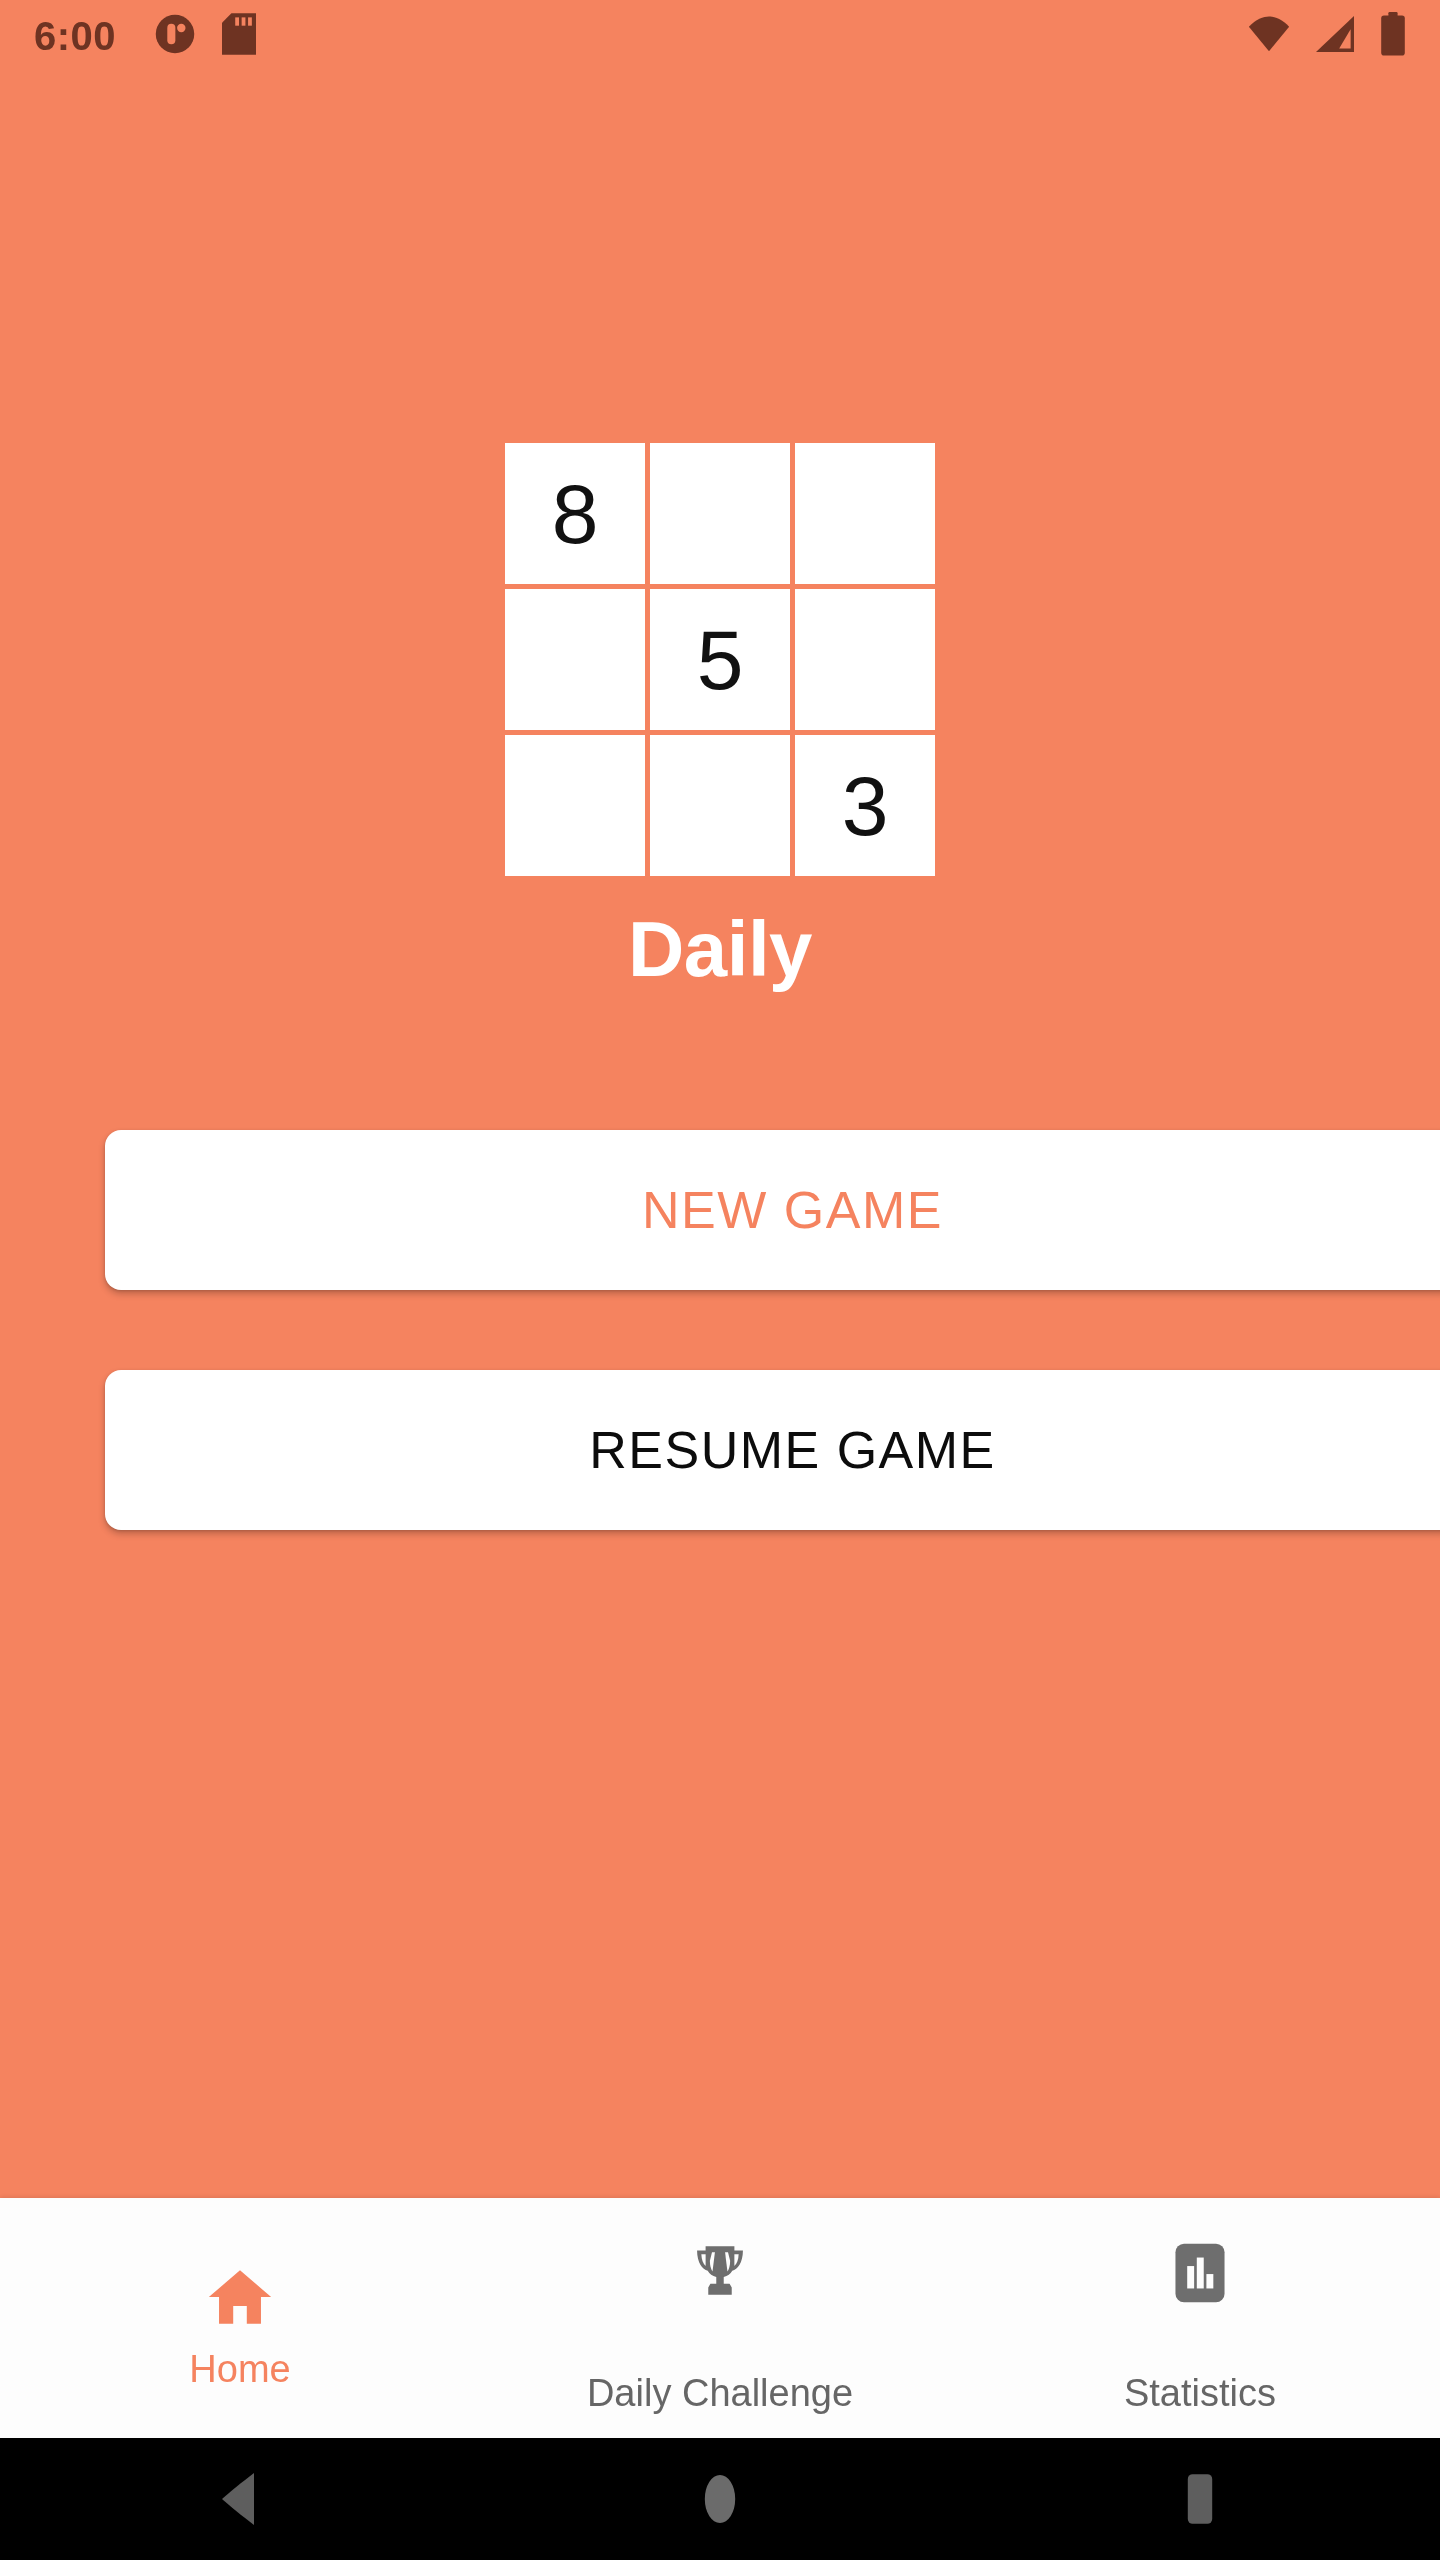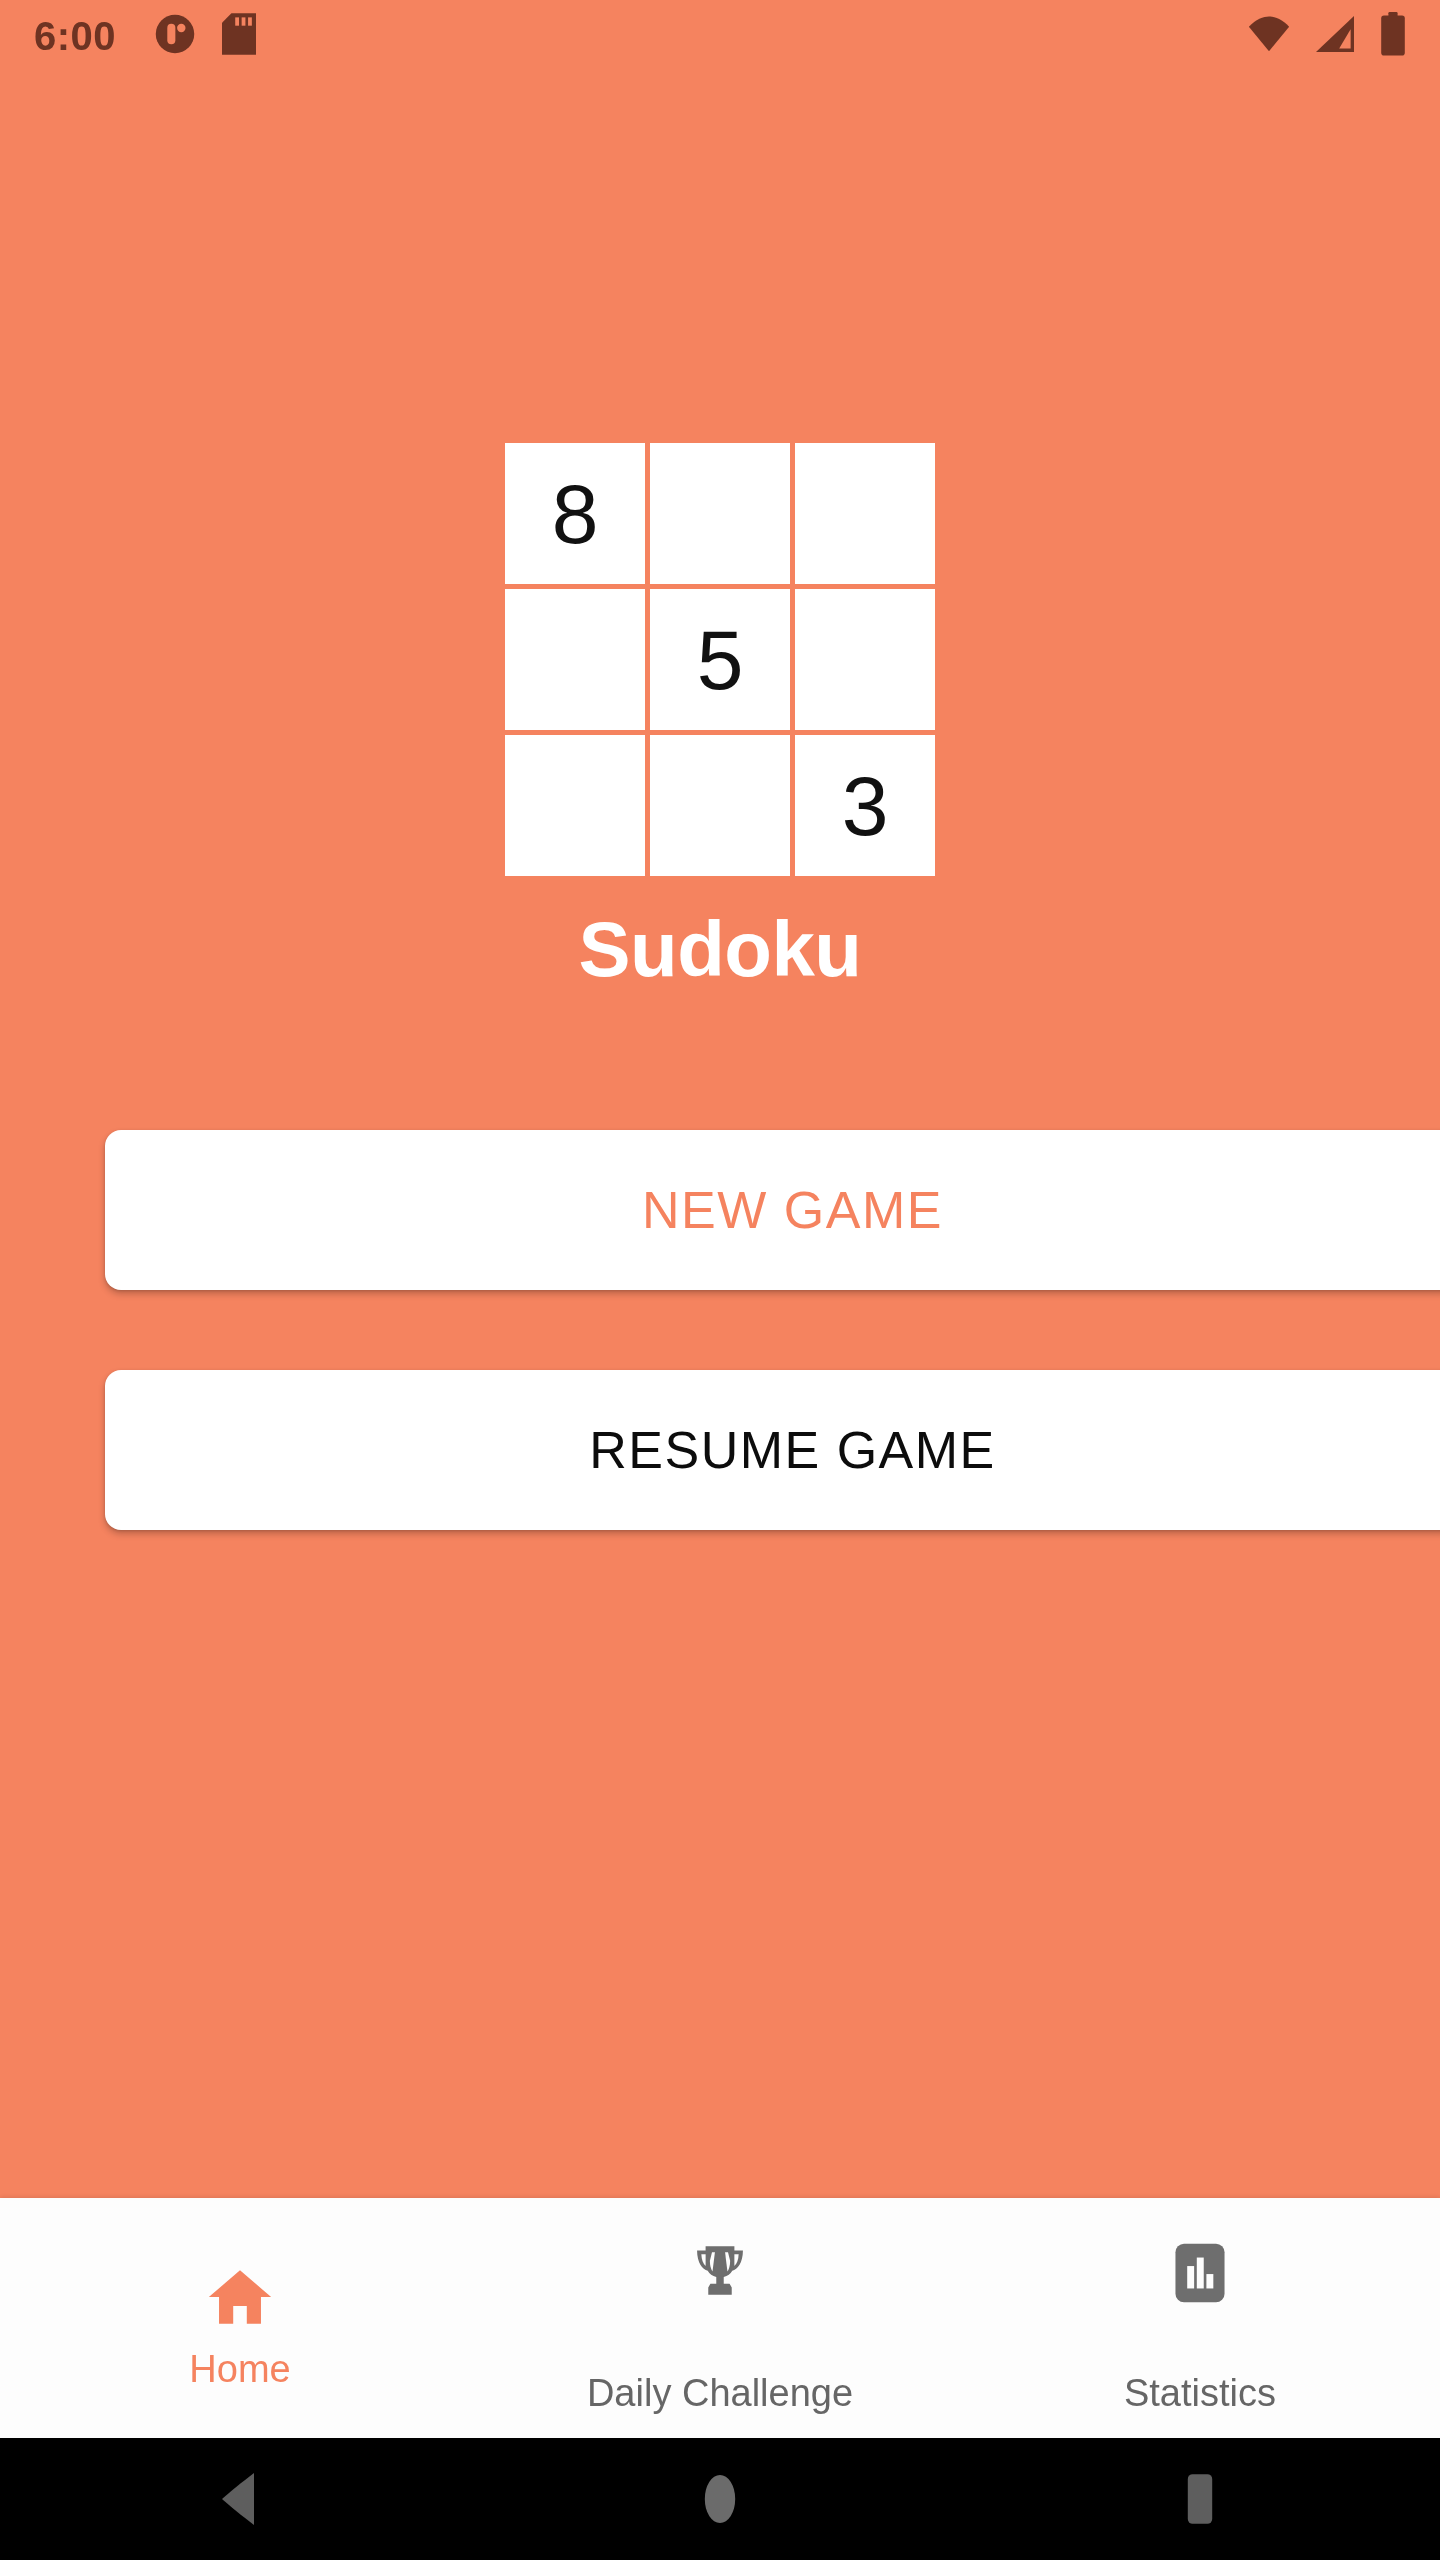--- a/index.html
+++ b/index.html
@@ -178,21 +178,21 @@
     <div class="logo-cell"></div>
     <div class="logo-cell"></div>
     <div class="logo-cell"></div>
     <div class="logo-cell">5</div>
     <div class="logo-cell"></div>
     <div class="logo-cell"></div>
     <div class="logo-cell"></div>
     <div class="logo-cell">3</div>
   </div>
 
-  <div id="app-title">Sudoku</div>
+  <div id="app-title">Daily</div>
 
   <button class="action-btn" id="new-game-btn">NEW GAME</button>
 
   <button class="action-btn" id="resume-game-btn">RESUME GAME</button>
 
   <div id="bottom-nav">
 
     <div class="nav-item active">
       <span class="nav-icon">
         <svg width="68" height="64" viewBox="0 0 24 22">

